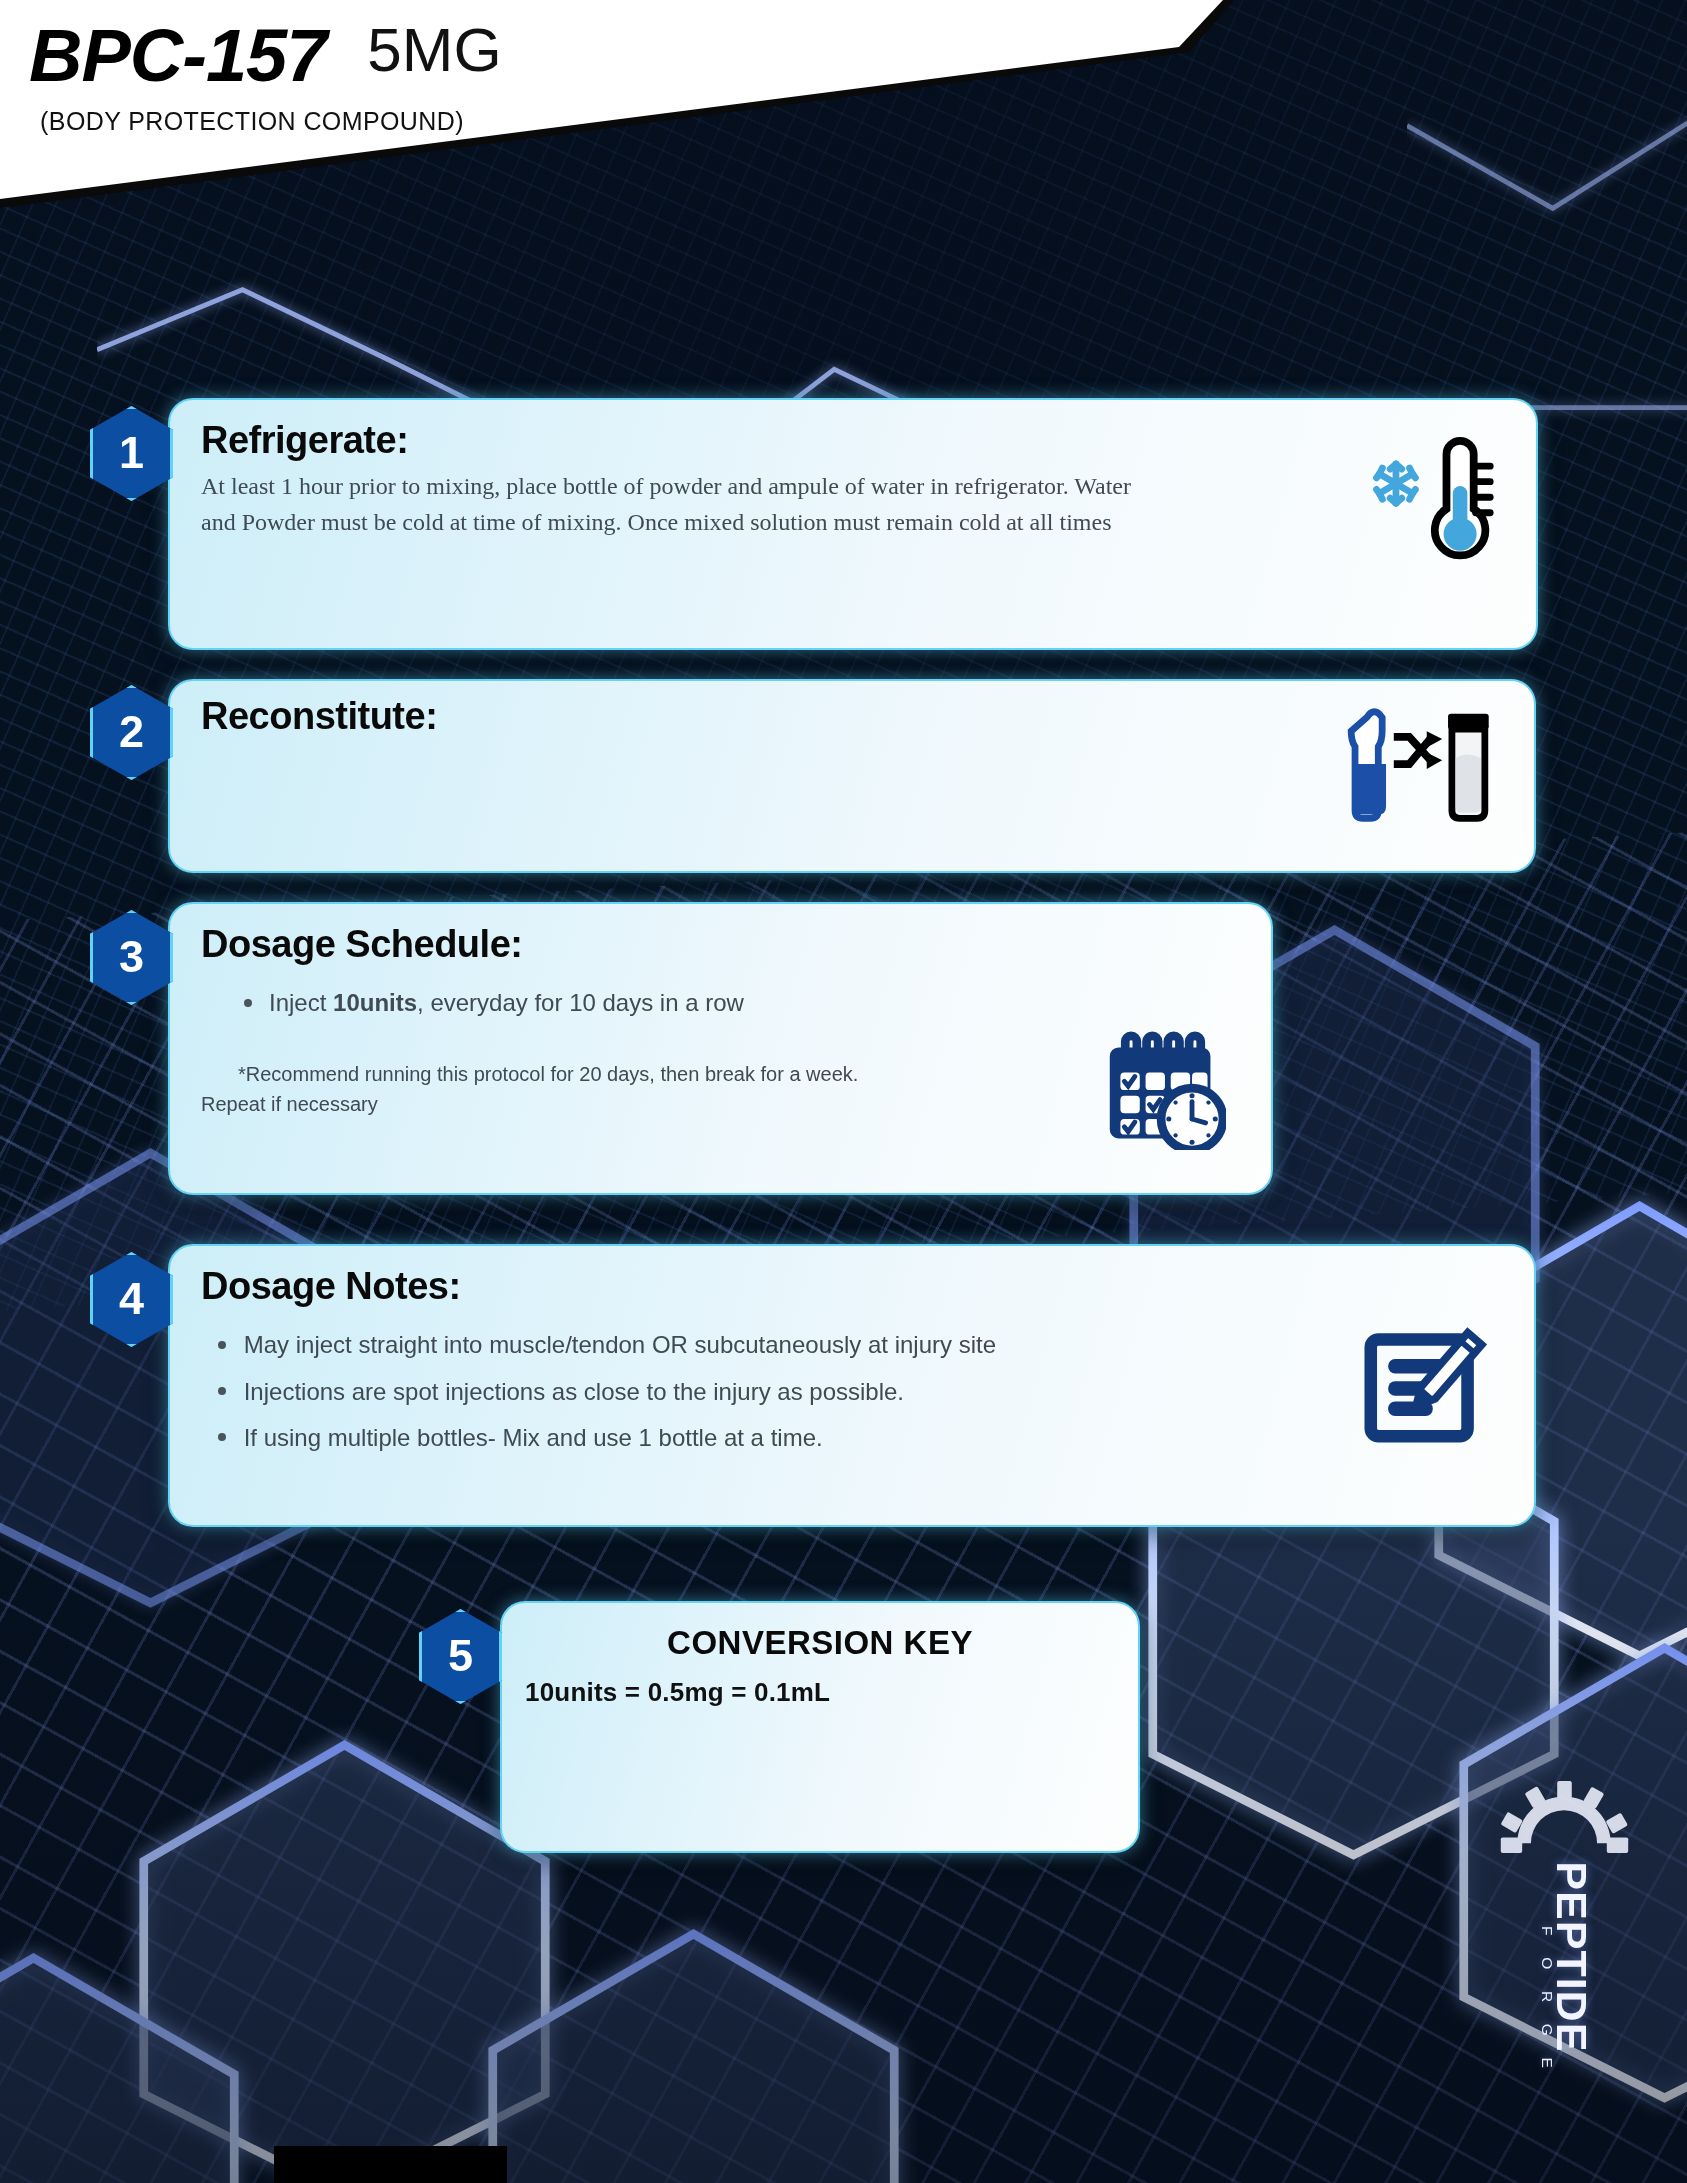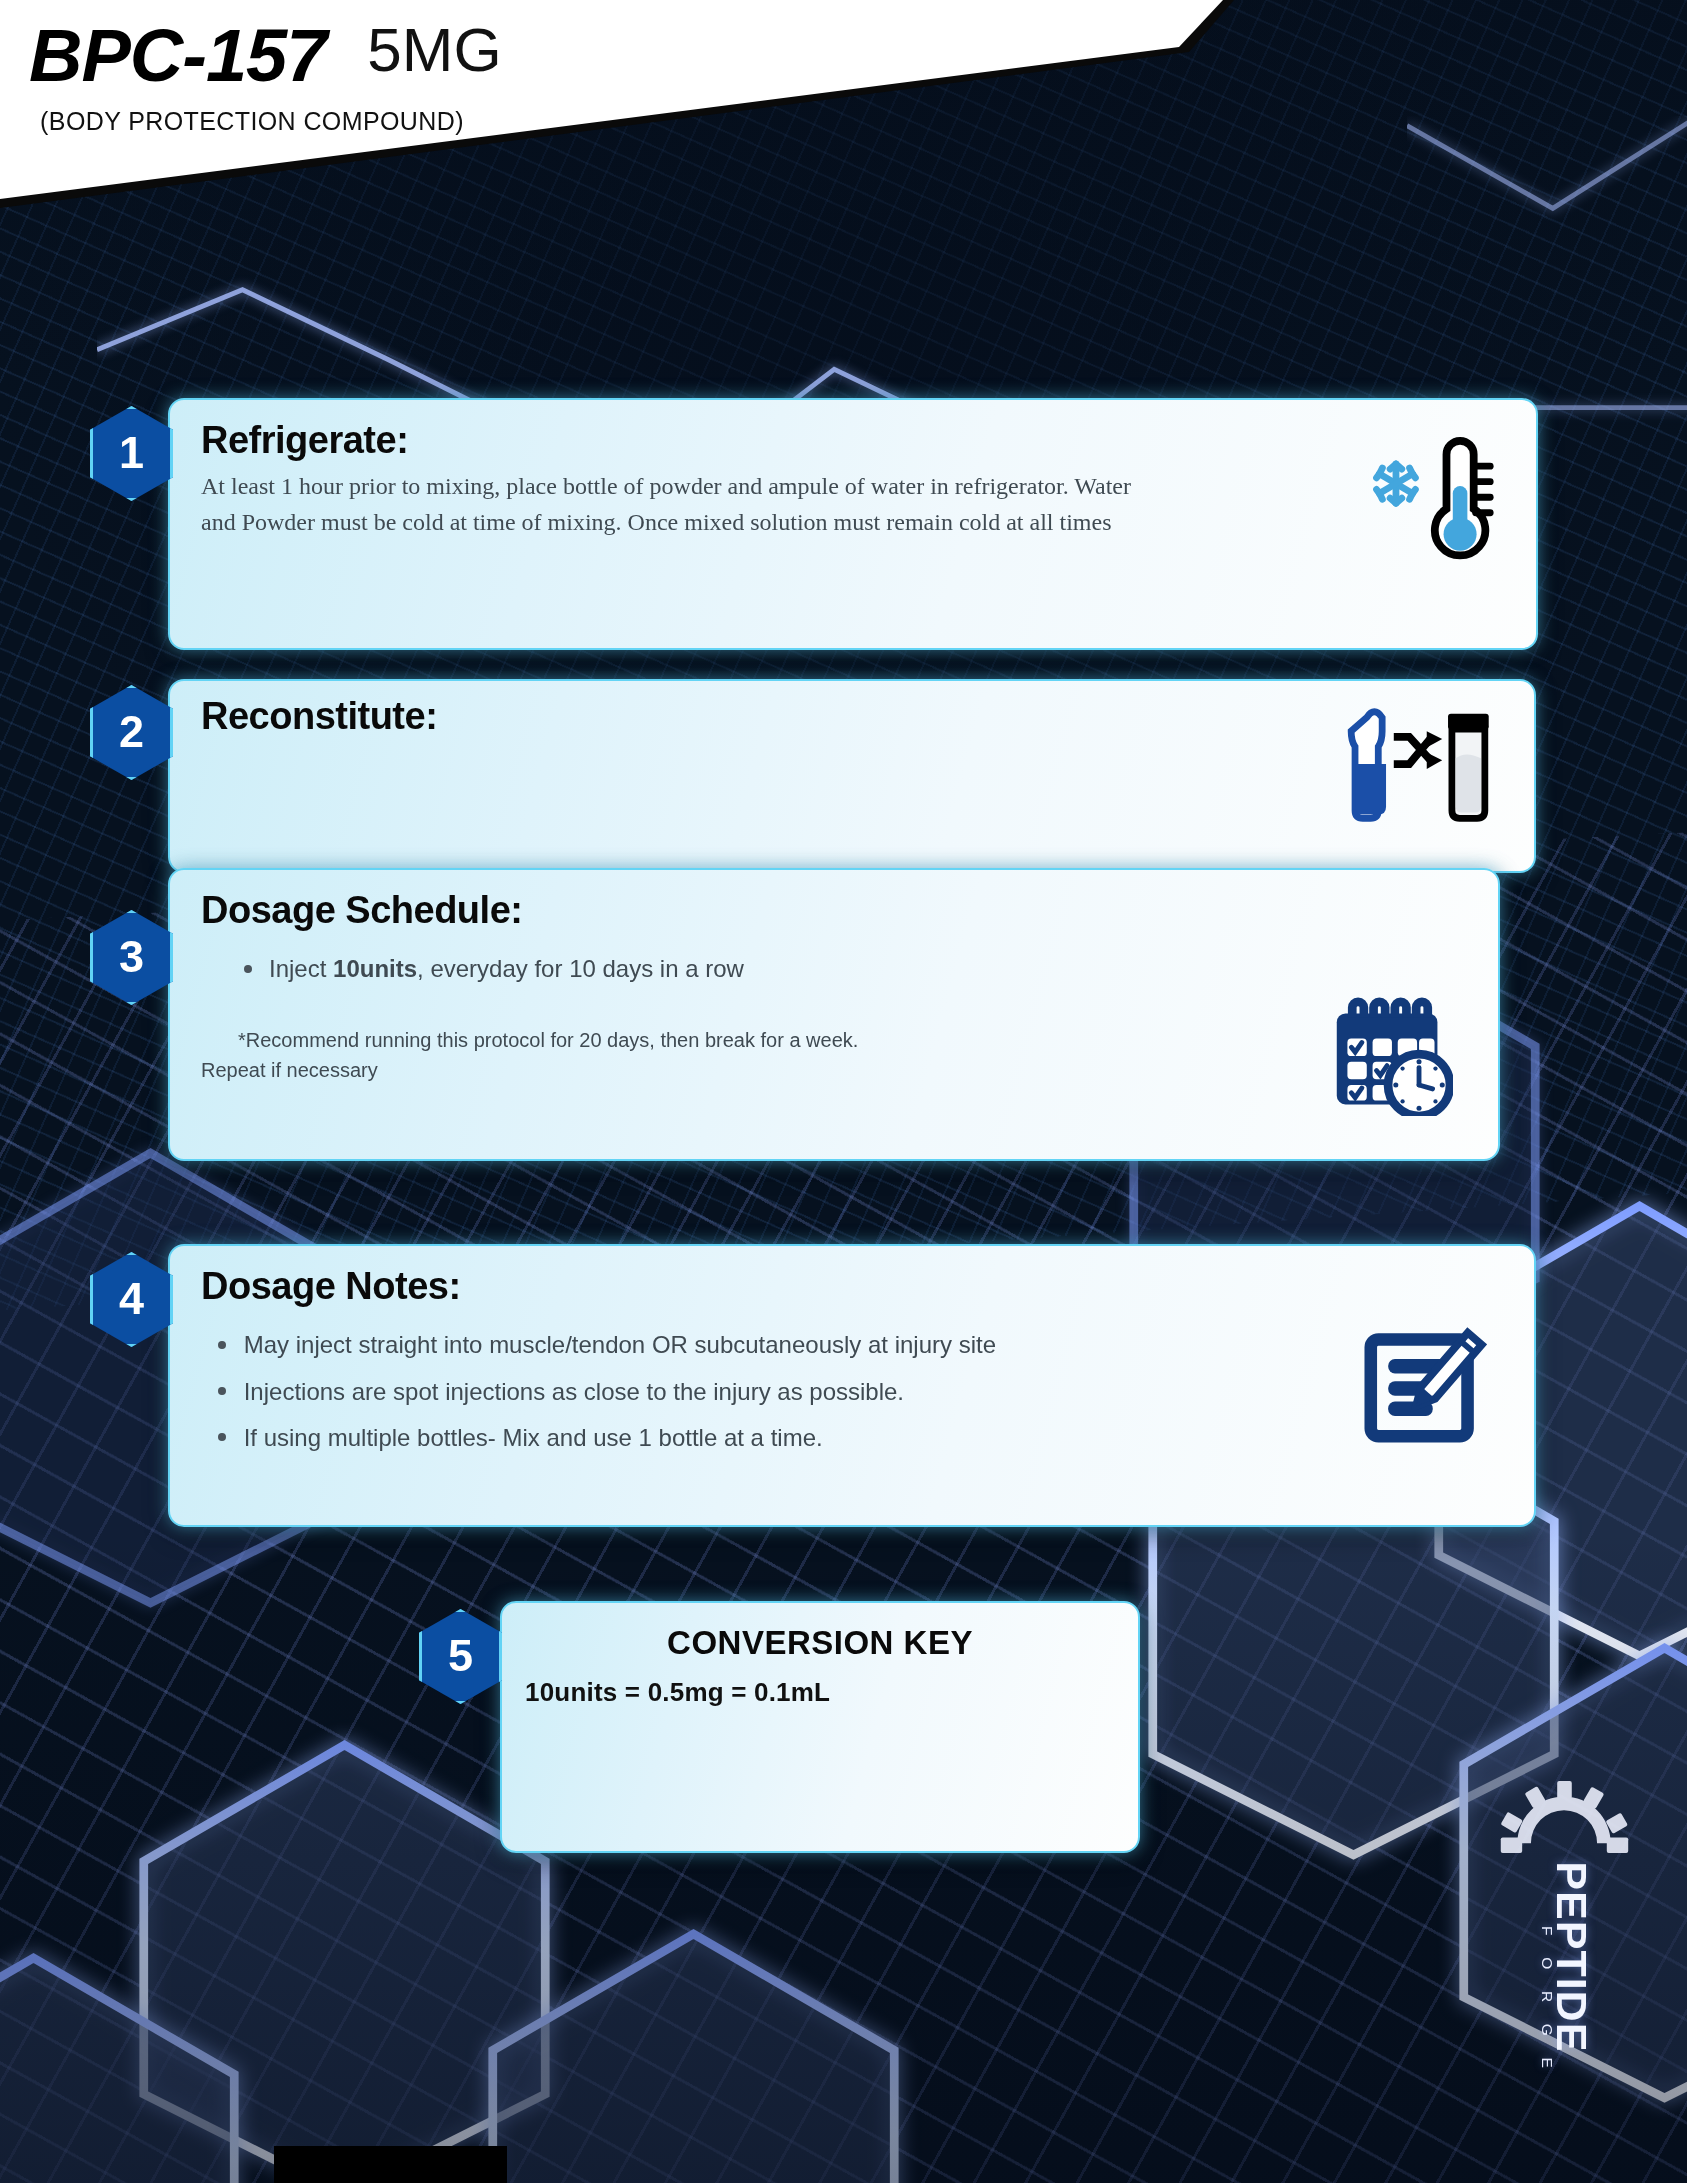--- a/index.html
+++ b/index.html
@@ -89,21 +89,21 @@
   }
   .title-sub{
     margin-top:11.6px; width:446px; text-align:center;
     font-size:25px; color:#111; line-height:1.3;
     letter-spacing:0.4px;
   }
 
   
   .card{
     position:absolute; z-index:6;
-    border-radius:16px;
+    border-radius:25px;
     background:linear-gradient(105deg,#cdeef8 0%, #dff3fb 28%, #f1f9fd 58%, #fdfefe 100%);
     border:2.9px solid #63d4f5;
     box-shadow:0 0 17.5px rgba(90,200,245,.55), 0 7.8px 25px rgba(0,0,0,.45);
     overflow:hidden;
   }
   .card-inner{ position:relative; height:100%; padding:21.3px 29px 17.5px 31px; }
 
   .badge{
     position:absolute; z-index:8;
     width:83px; height:95px;
@@ -324,21 +324,21 @@
         <path d="M110 26 h34 v84 q0 8 -8 8 h-18 q-8 0 -8 -8 z" fill="#f2f4f6" stroke="#000" stroke-width="7"></path>
         <path d="M114 56 q10 -8 26 0 v50 q0 6 -6 6 h-14 q-6 0 -6 -6 z" fill="#dfe3e8"></path>
       </svg>
     </div>
   </div>
 </div>
 
 <div class="badge" style="left:90px; top:910px;">
   <span>3</span>
 </div>
-<div class="card" style="left:168px; top:868px; width:1332px; height:293px;">
+<div class="card" style="left:168px; top:902px; width:1105px; height:293px;">
   <div class="card-inner">
     <div class="card-title">Dosage Schedule:</div>
     <ul class="card-list" style="margin-top:21.3px; padding-left:35px;">
       <li>
         <span>Inject </span><b>10units</b><span>, everyday for 10 days in a row</span>
       </li>
     </ul>
     <div class="note-extra">
       <span class="indent">*Recommend running this protocol for 20 days, then break for a week.</span>
       <span>Repeat if necessary</span>

